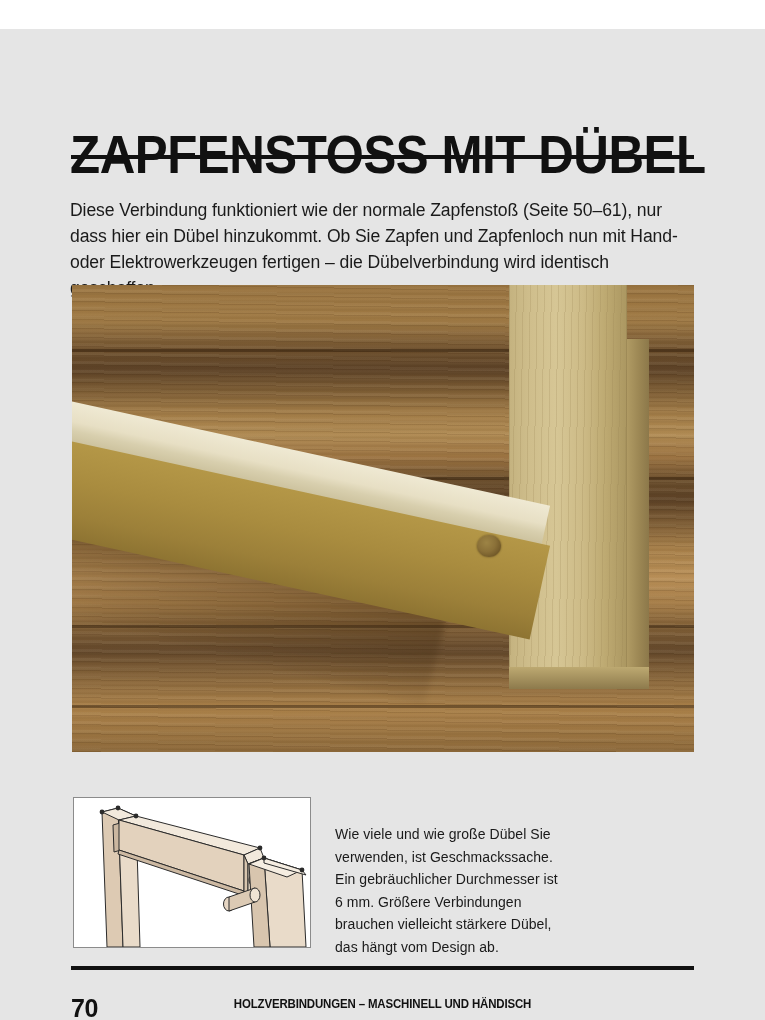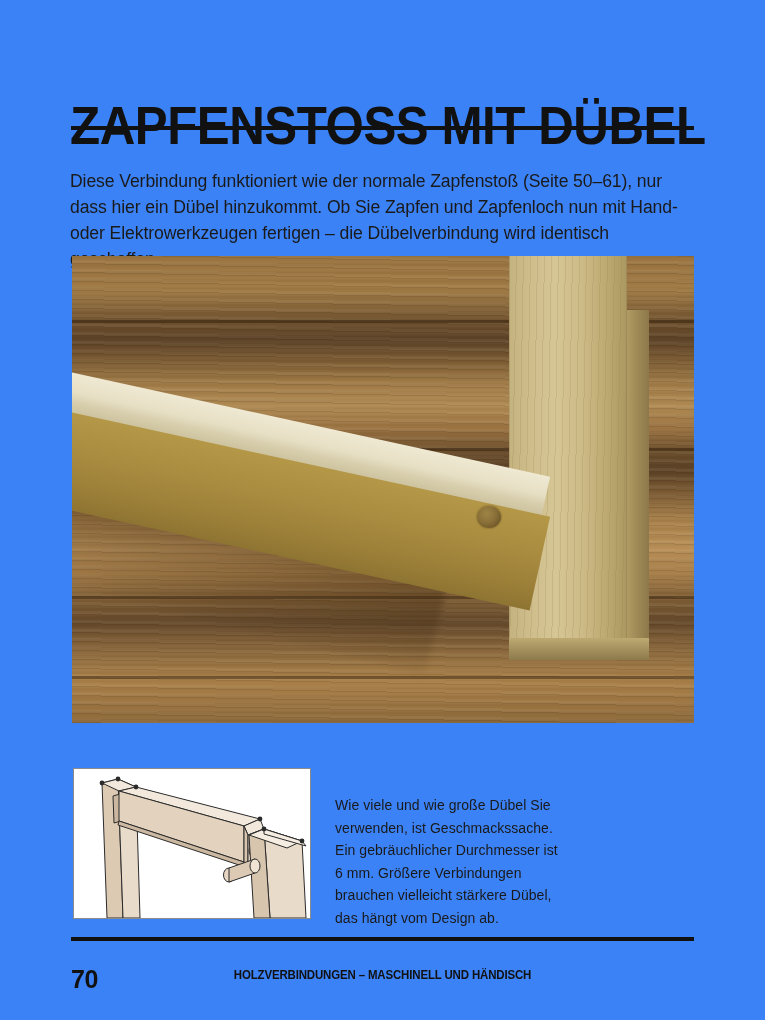--- a/index.html
+++ b/index.html
@@ -13,21 +13,22 @@
     height: 1020px;
     position: relative;
     overflow: hidden;
     font-family: "Liberation Sans", sans-serif;
     color: #111111;
   }
 
   .page {
     position: absolute;
     inset: 0;
-    background: #3b82f6;
+    background: #e5e5e5;
+    margin-top: 29px;
   }
 
   
   .page-title {
     position: absolute;
     left: 70px;
     top: 62px;
     width: 630px;
     font-family: "Liberation Sans", sans-serif;
     font-weight: bold;

